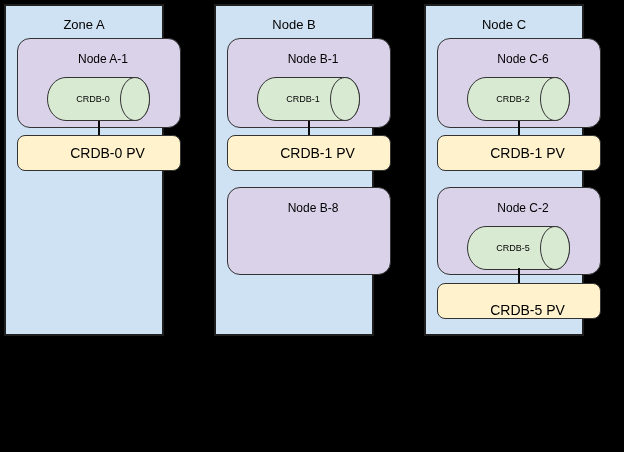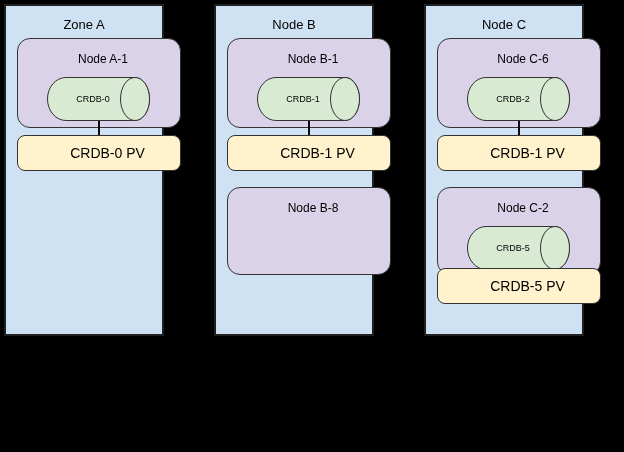--- a/index.html
+++ b/index.html
@@ -38,21 +38,21 @@
     position:absolute;left:92px;width:2px;background:#0a0a0a;
   }
   .line-1{top:115px;height:14px;}
   .line-2{top:262px;height:15px;}
   .pv{
     position:absolute;left:11px;width:164px;height:36px;box-sizing:border-box;
     background:var(--pv-fill,#fff2cc);border:1px solid var(--shape-border,#333333);
     border-radius:8px;display:flex;align-items:center;justify-content:center;
   }
   .pv-1{top:129px;}
-  .pv-2{top:262px;}
+  .pv-2{top:277px;align-items:flex-end;}
   .pv-label{font-size:14px;line-height:16px;margin-left:17px;}
   .zone-a{left:4px;}
   .zone-b{left:214px;}
   .zone-c{left:424px;}
 </style>
 </head>
 <body>
 
 <div class="canvas">
 

